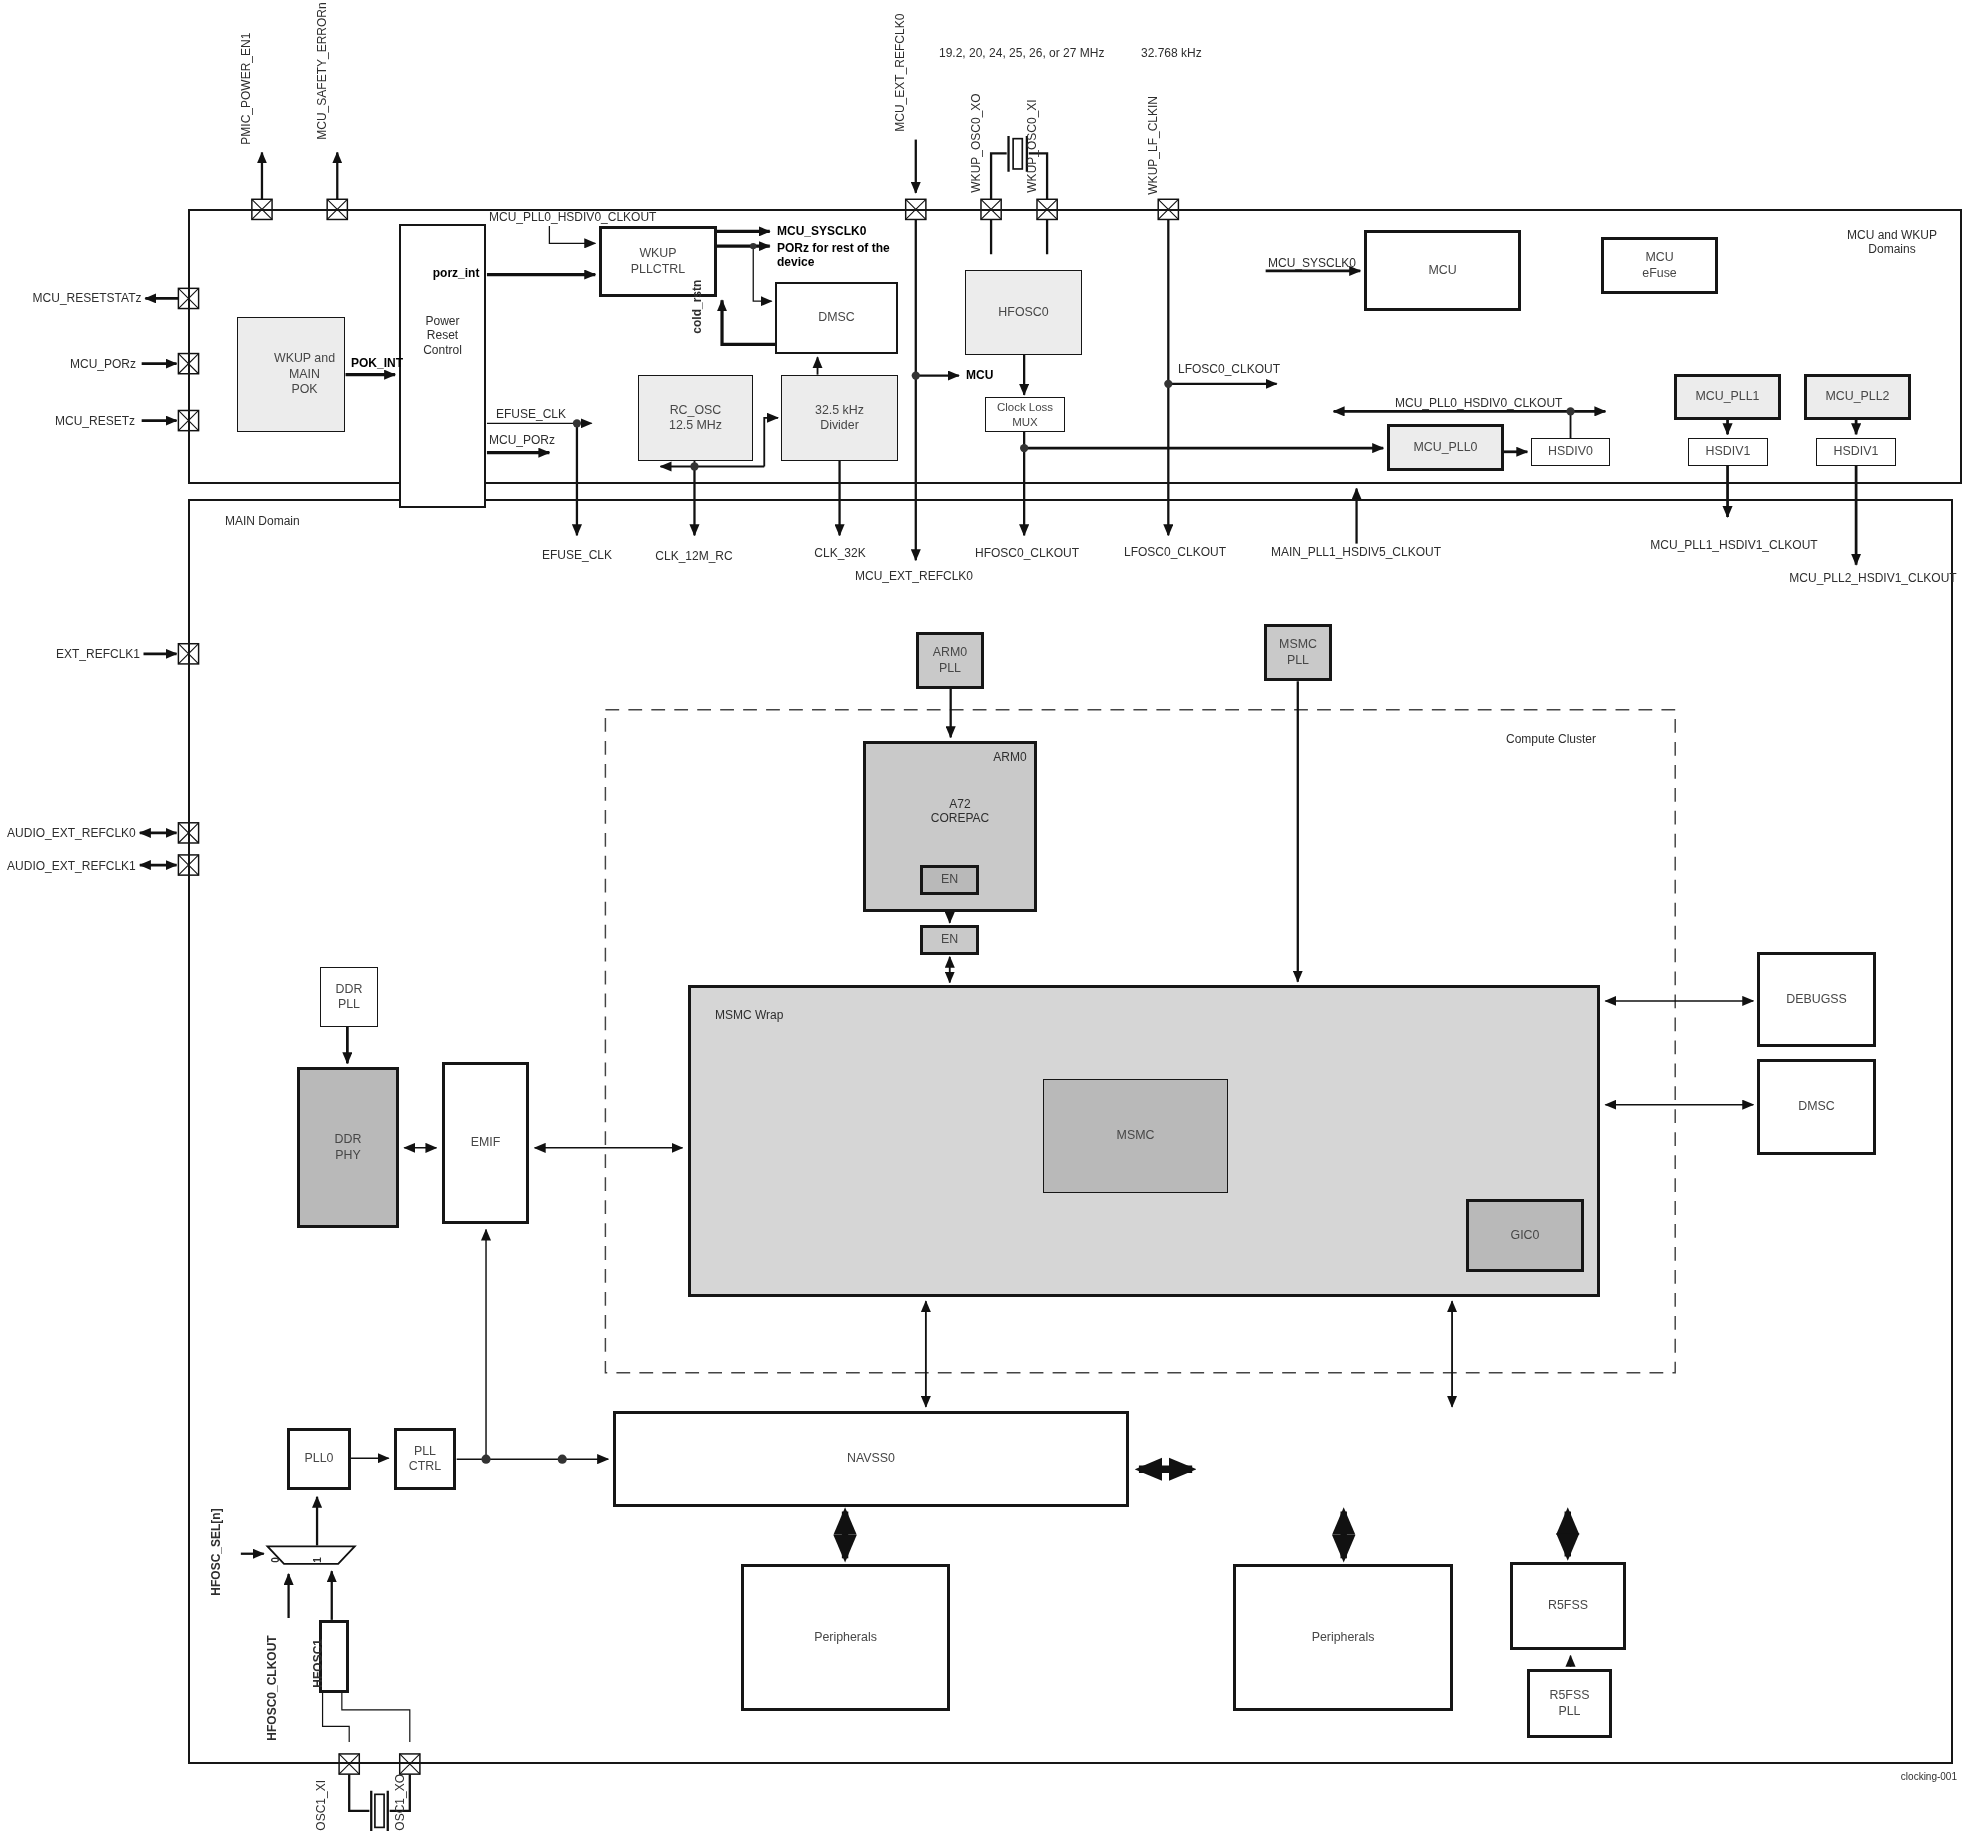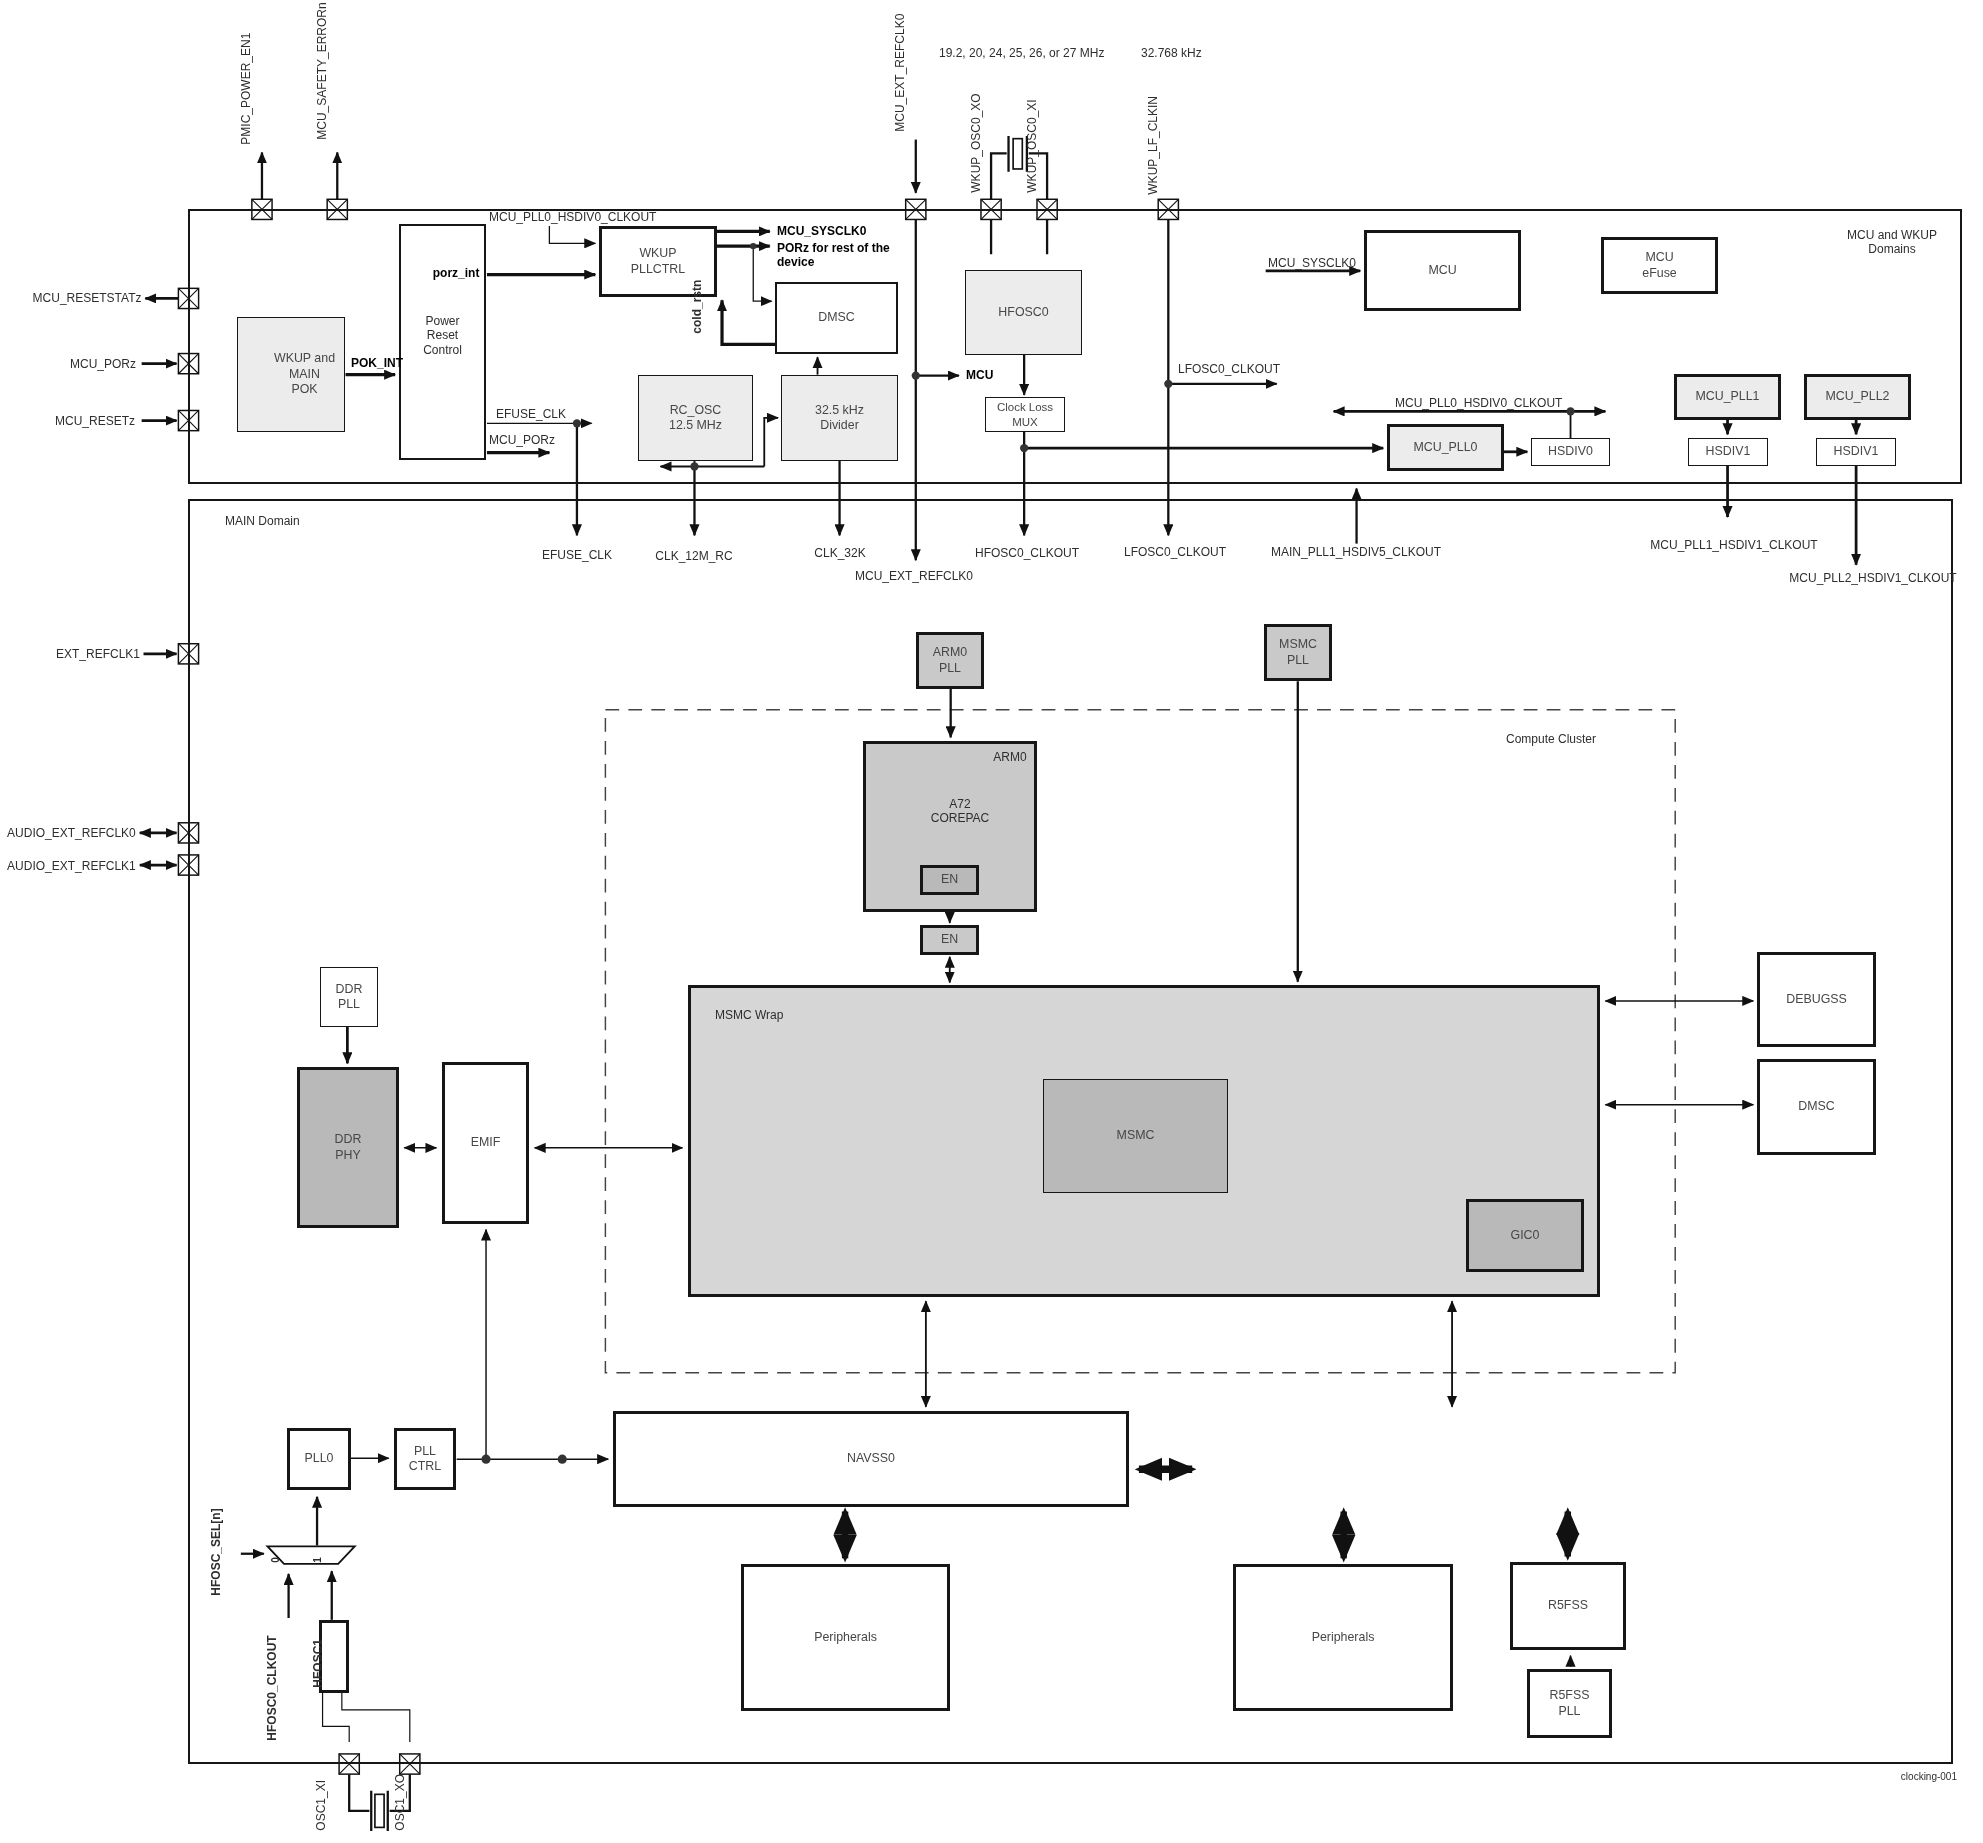--- a/index.html
+++ b/index.html
@@ -177,21 +177,21 @@
   <div class="lbl" style="left:225px;top:514px;">MAIN Domain</div>
   <div class="lbl" style="left:1506px;top:732px;">Compute Cluster</div>
   <div class="lbl sm rt" style="left:1873px;top:1771px;width:84px;">clocking-001</div>
 
   <div class="lbl" style="left:939px;top:46px;">19.2, 20, 24, 25, 26, or 27 MHz</div>
   <div class="lbl" style="left:1141px;top:46px;">32.768 kHz</div>
 
   <div class="box fl b2" style="left:237px;top:317px;width:108px;height:115px;padding-left:27px;"><span>WKUP and MAIN
 POK</span></div>
 
-  <div class="box" style="left:399px;top:224px;width:87px;height:236px;display:block;padding-left:17px;">
+  <div class="box" style="left:399px;top:224px;width:87px;height:284px;display:block;padding-left:17px;">
     <div class="lbl b rt" style="right:4.6px;top:40px;width:72px;">porz_int</div>
     <div class="lbl" style="left:0;top:88px;width:100%;text-align:center;">Power
 Reset
 Control</div>
   </div>
 
   <div class="box bthick" style="left:599px;top:226px;width:118px;height:71px;"><span>WKUP
 PLLCTRL</span></div>
   <div class="box" style="left:775px;top:282px;width:123px;height:72px;"><span>DMSC</span></div>
   <div class="box fl b2" style="left:638px;top:375px;width:115px;height:86px;"><span>RC_OSC

